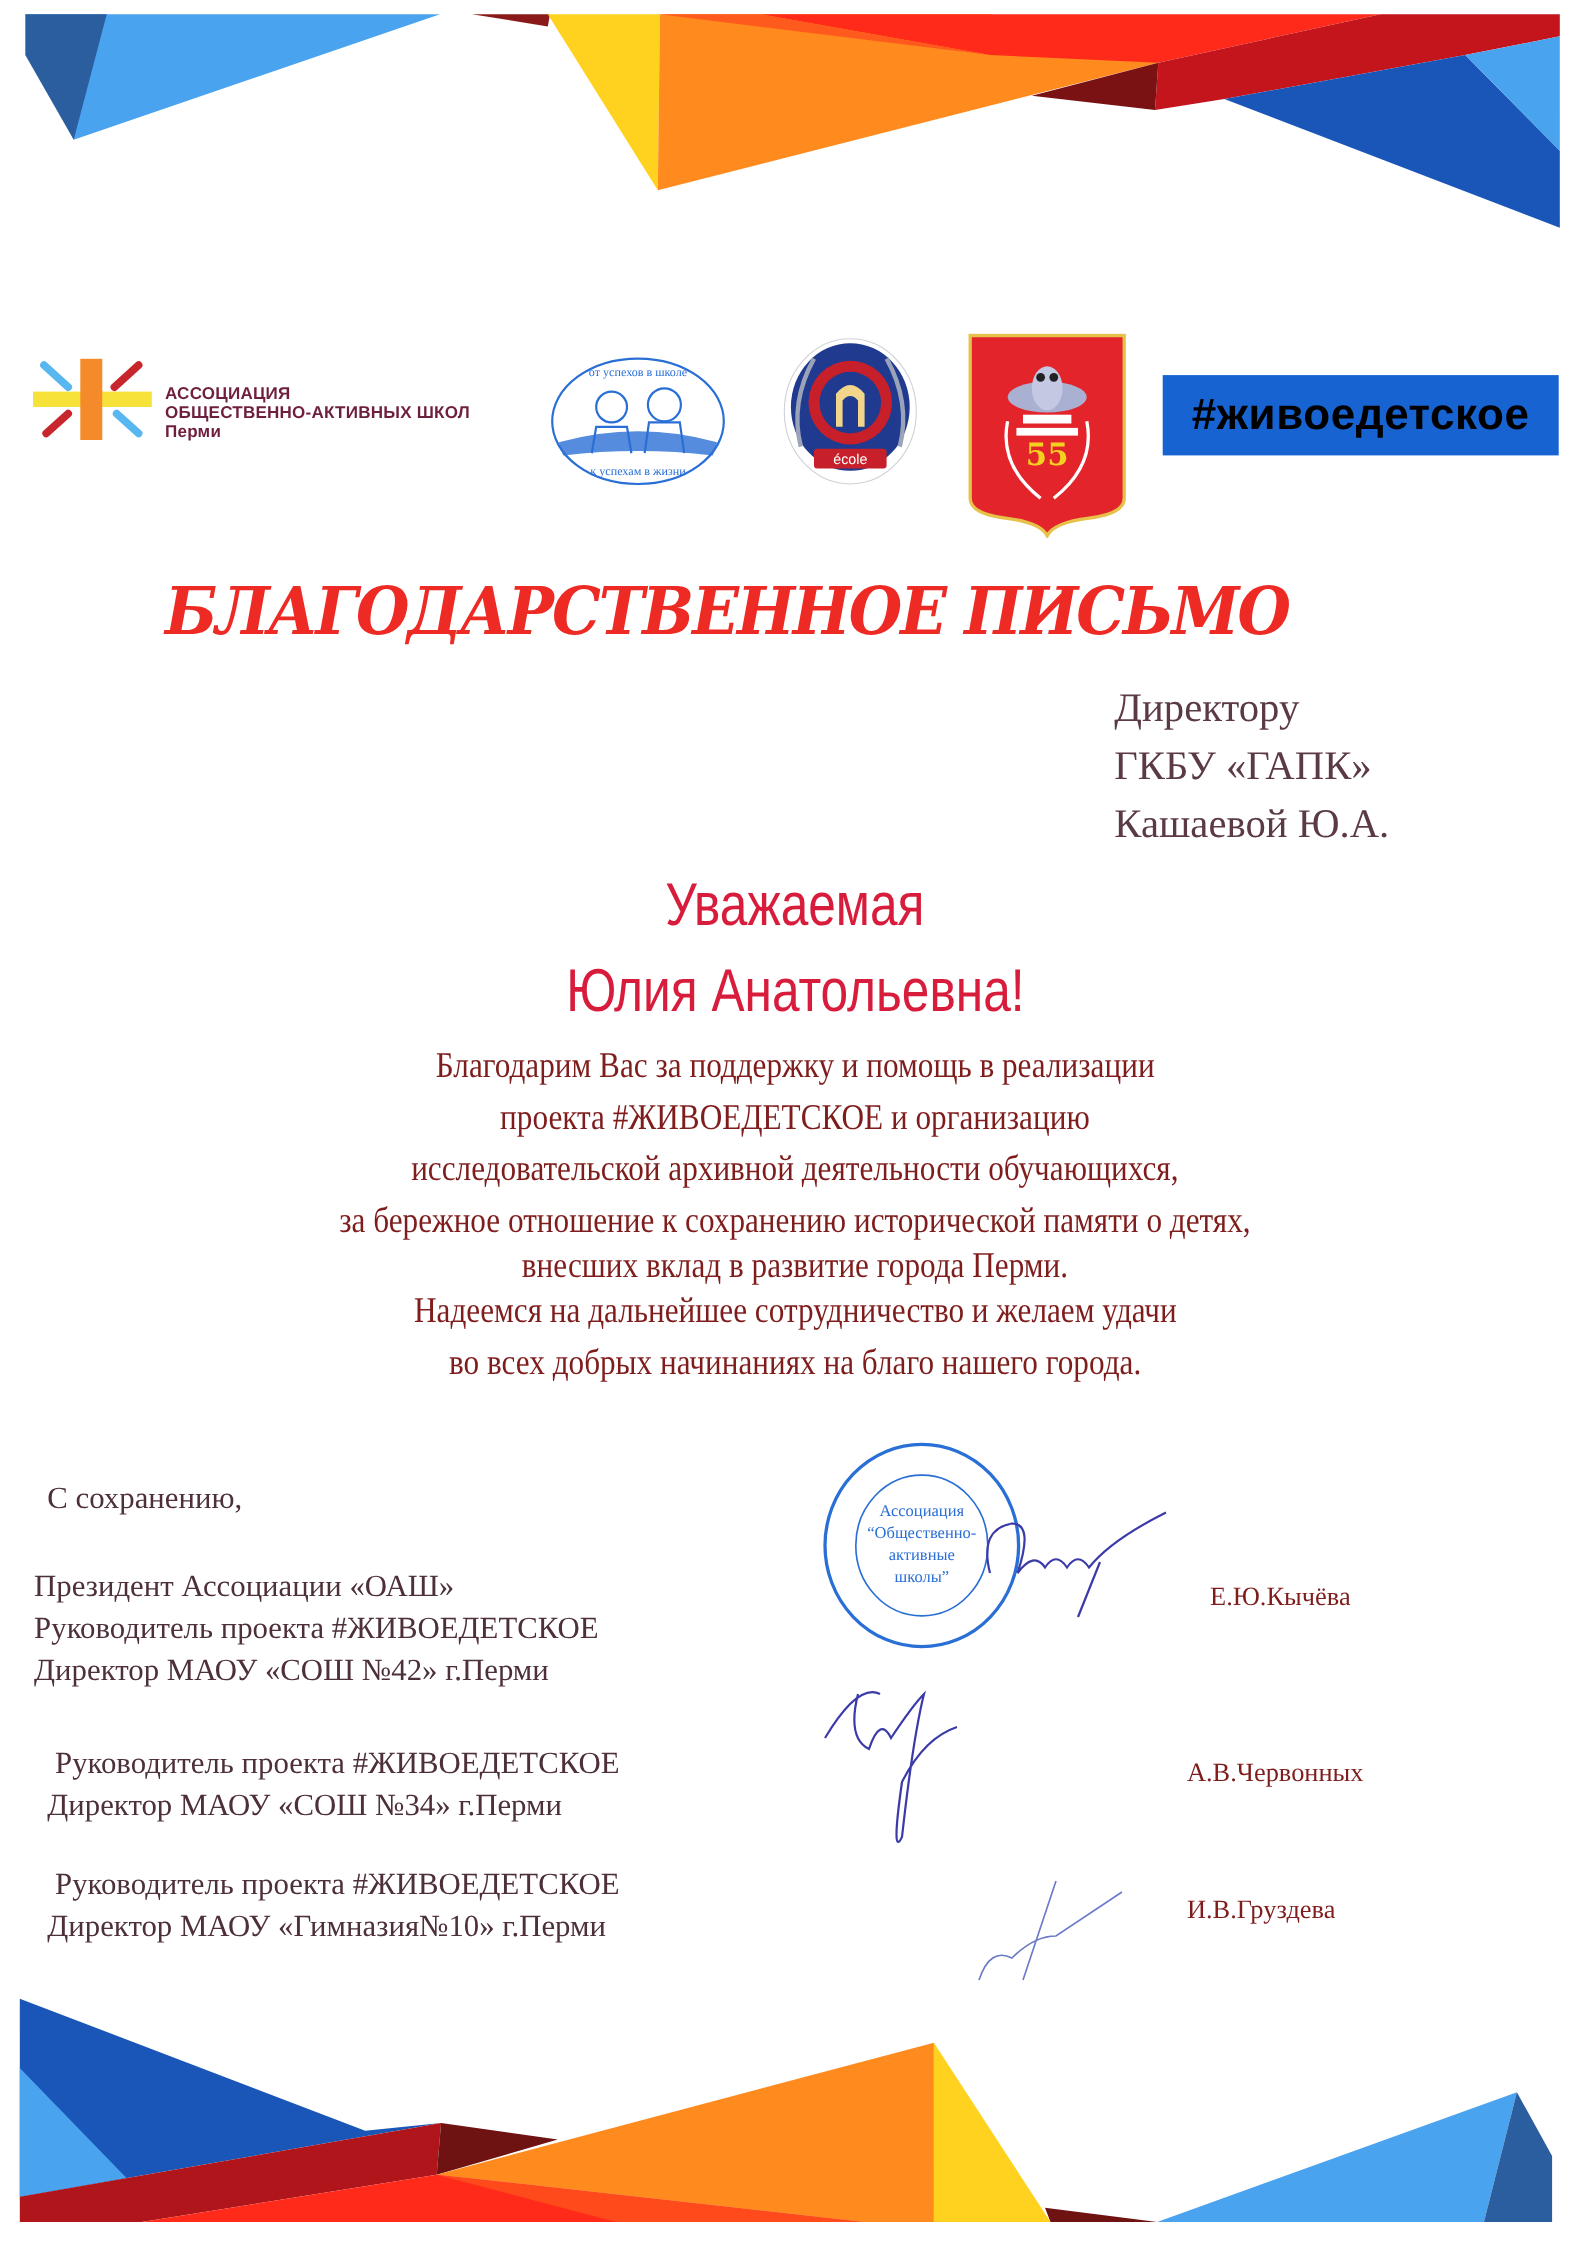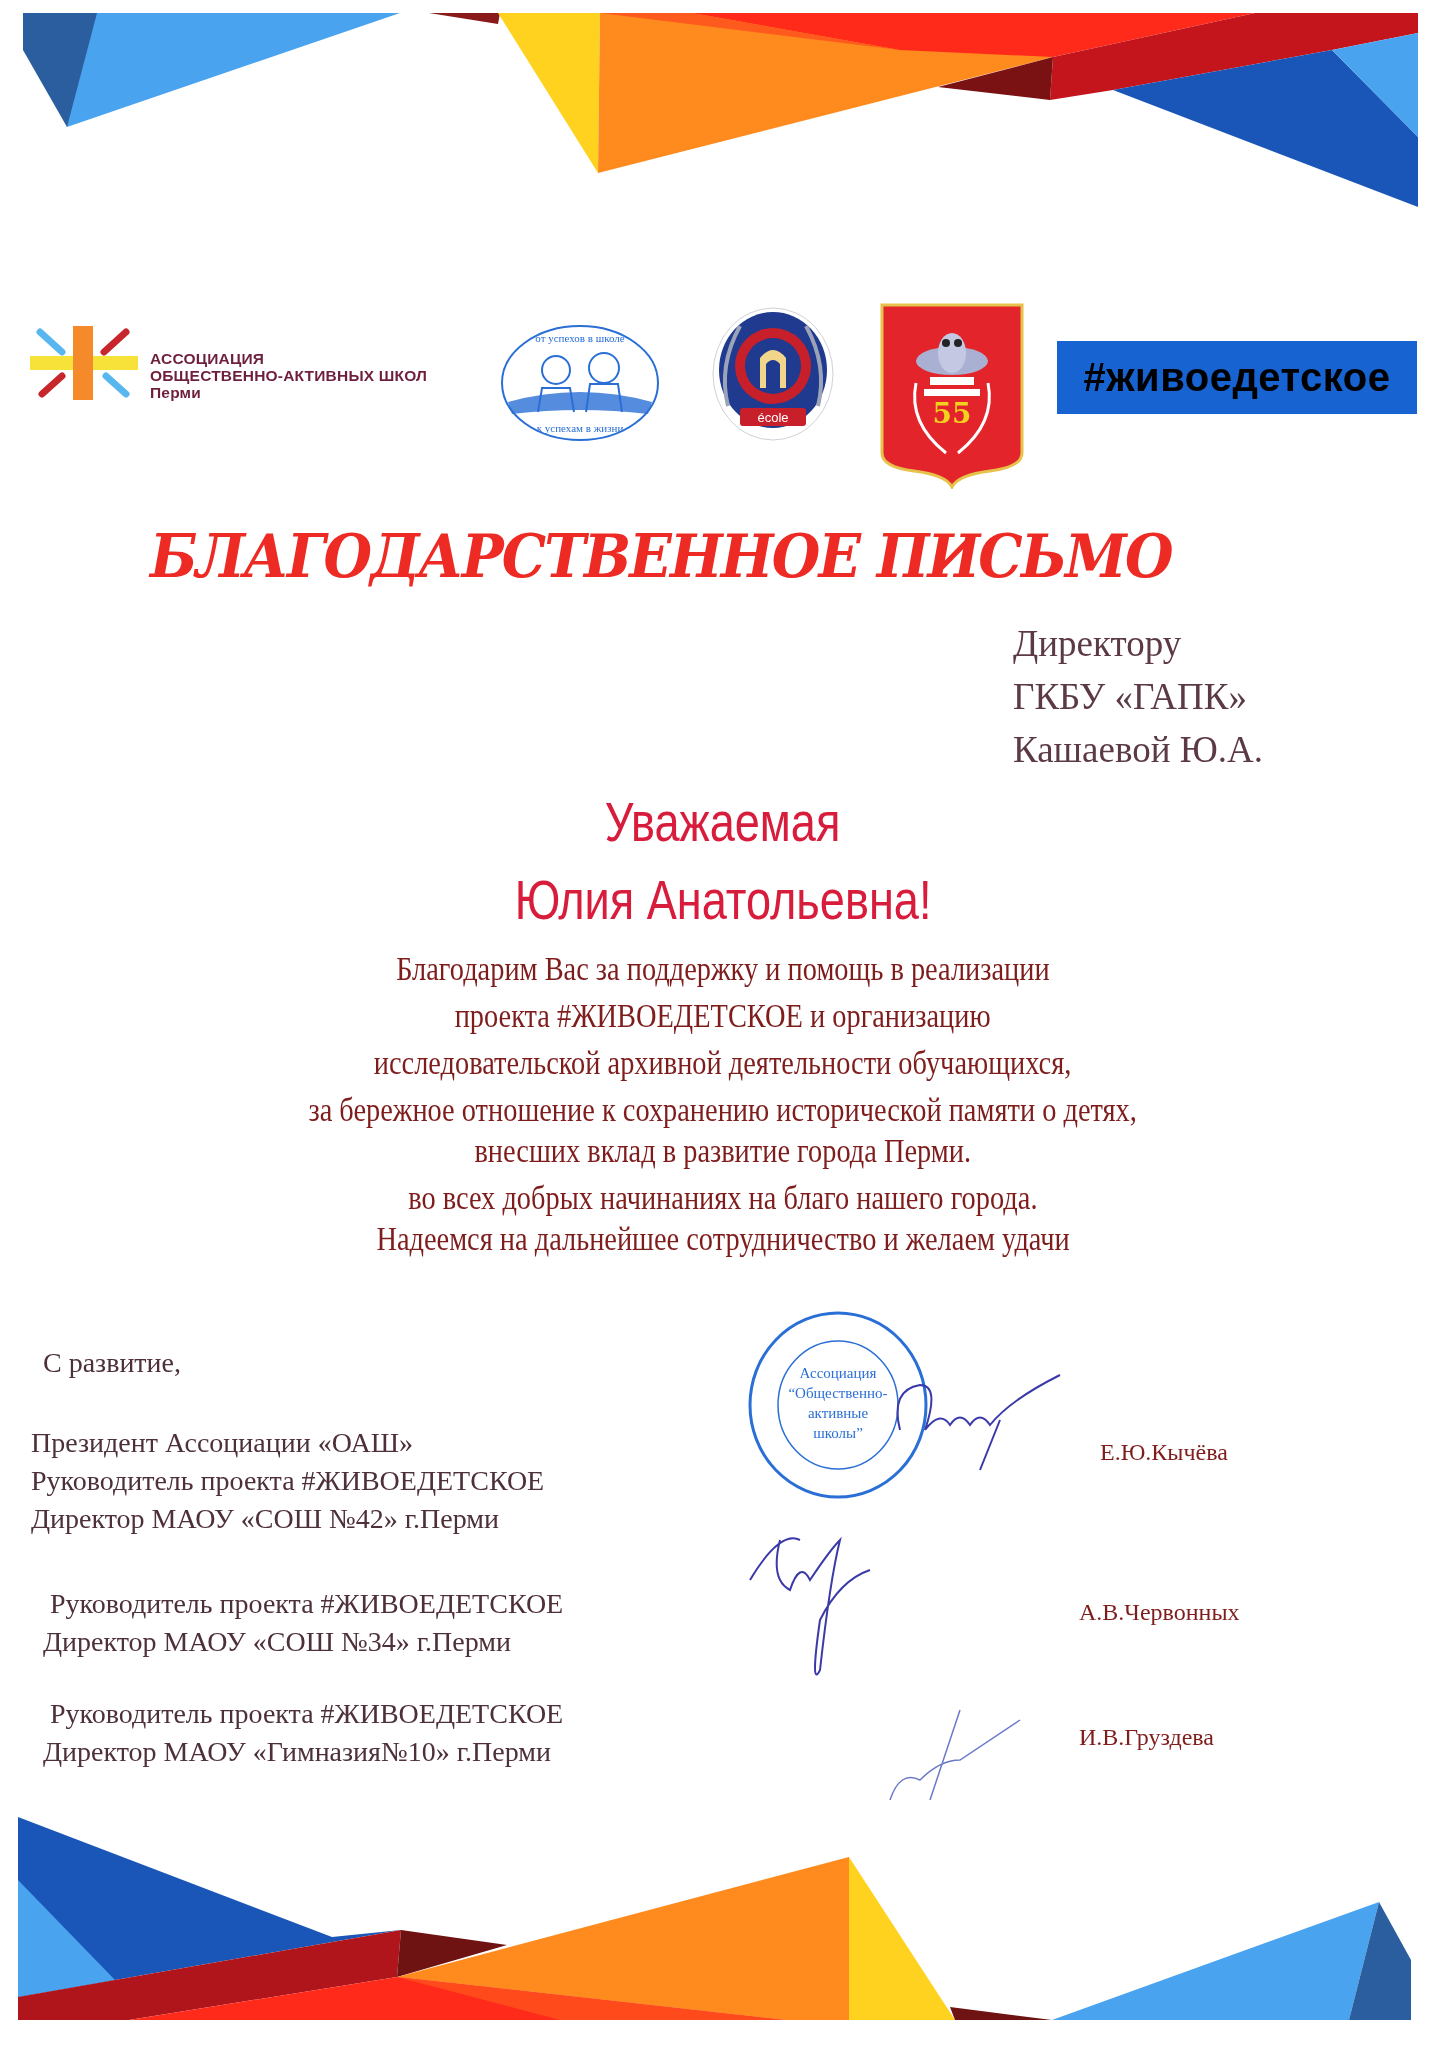--- a/index.html
+++ b/index.html
@@ -117,25 +117,25 @@
 
 <div class="greeting" style="top:782px"><span>Уважаемая</span></div>
 <div class="greeting" style="top:860px"><span>Юлия Анатольевна!</span></div>
 
 <div class="body-text">
   <div><span>Благодарим Вас за поддержку и помощь в реализации</span></div>
   <div><span>проекта #ЖИВОЕДЕТСКОЕ и организацию</span></div>
   <div><span>исследовательской архивной деятельности обучающихся,</span></div>
   <div><span>за бережное отношение к сохранению исторической памяти о детях,</span></div>
   <div style="margin-top:-6px"><span>внесших вклад в развитие города Перми.</span></div>
+  <div style="margin-top:-6px"><span>Надеемся на дальнейшее сотрудничество и желаем удачи</span></div>
   <div><span>во всех добрых начинаниях на благо нашего города.</span></div>
-  <div style="margin-top:-6px"><span>Надеемся на дальнейшее сотрудничество и желаем удачи</span></div>
 </div>
 
-<div class="sig" style="left:43px;top:1344px">С развитие,</div>
+<div class="sig" style="left:43px;top:1344px">С сохранению,</div>
 
 <div class="sig" style="left:31px;top:1424px">
   <div>Президент Ассоциации «ОАШ»</div>
   <div>Руководитель проекта #ЖИВОЕДЕТСКОЕ</div>
   <div>Директор МАОУ «СОШ №42» г.Перми</div>
 </div>
 <div class="sig-name" style="left:1100px;top:1433px">Е.Ю.Кычёва</div>
 
 <div class="sig" style="left:43px;top:1585px">
   <div style="padding-left:7px">Руководитель проекта #ЖИВОЕДЕТСКОЕ</div>

